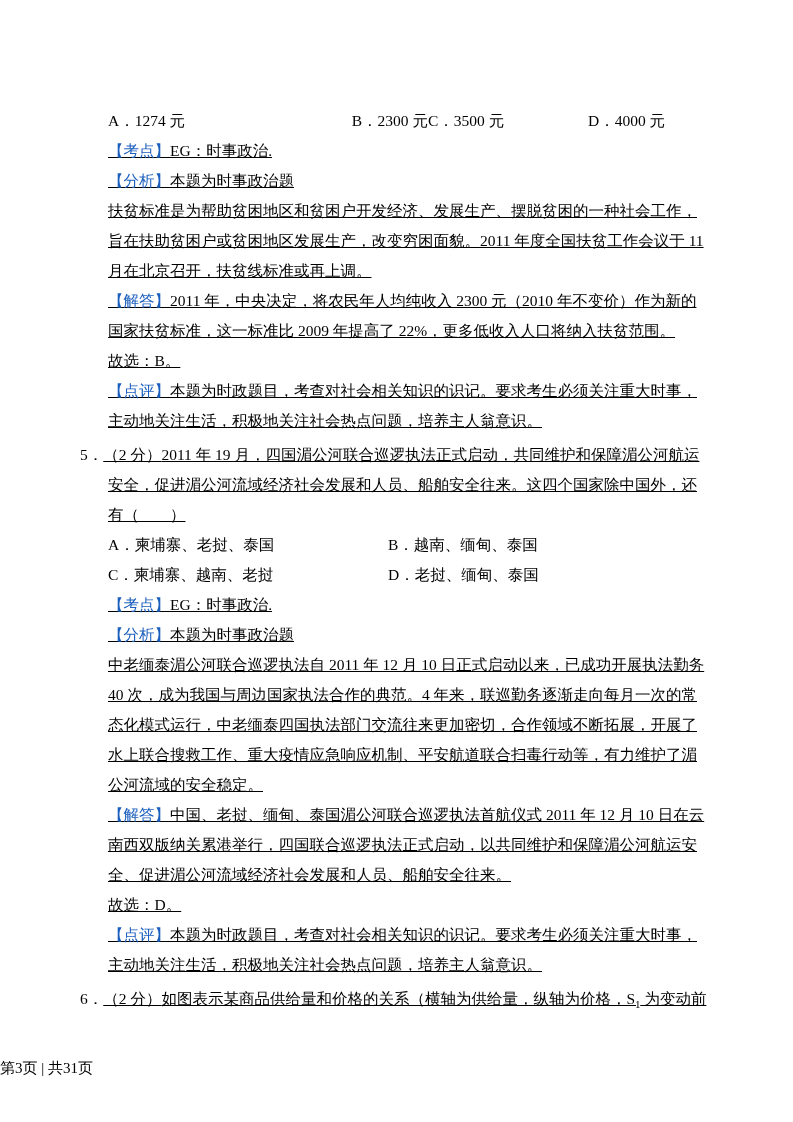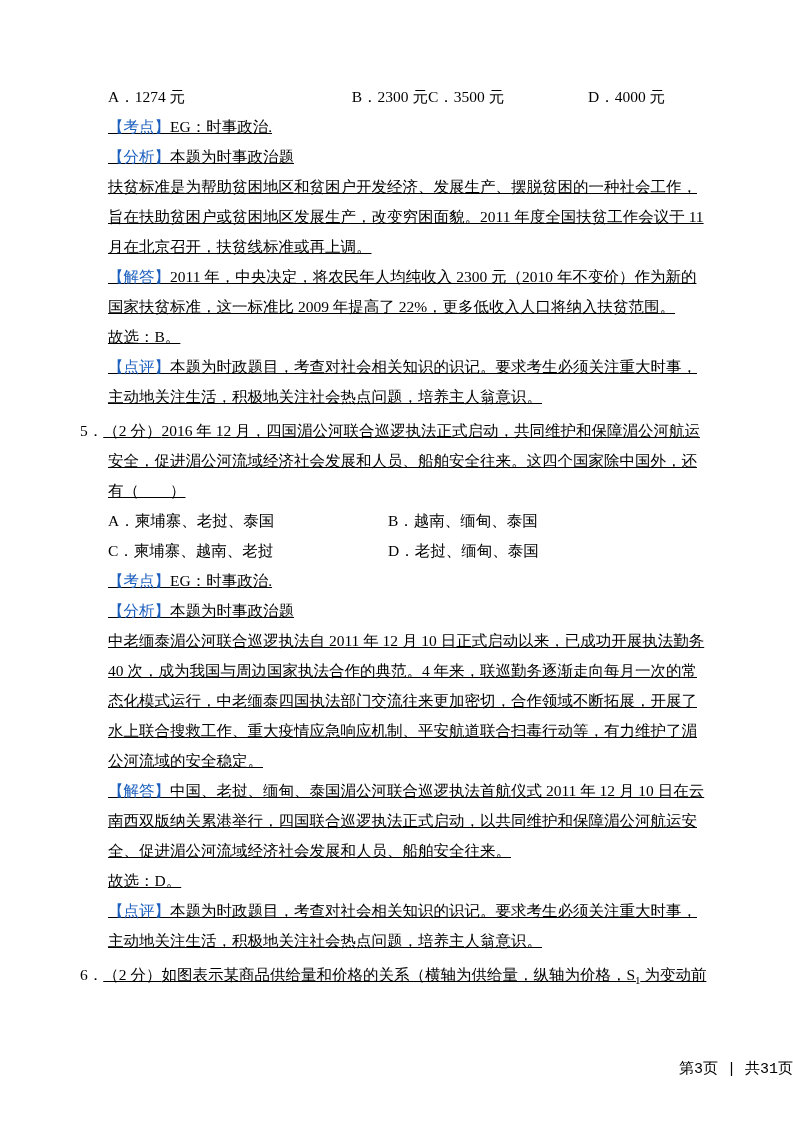--- a/index.html
+++ b/index.html
@@ -47,37 +47,37 @@
     text-align: justify;
   }
   .tag {
     color: #1b5fbe;
     white-space: nowrap;
   }
   .opts {
     display: flex;
     font-size: 15.5px;
     line-height: 30px;
+    margin-top: 24px;
   }
   .opt-a { flex: 0 0 160px; }
   .opt-b { flex: 0 0 160px; text-align: right; }
   .opt-c { flex: 0 0 160px; }
   .opt-d { flex: 0 0 auto; }
   .opts2 { display: flex; font-size: 15.5px; line-height: 30px; }
   .opts2 .o1 { flex: 0 0 280px; }
   .opts2 .o2 { flex: 0 0 auto; }
   .footer {
     position: absolute;
     left: 0;
     right: 0;
     bottom: 44px;
-    text-align: right;
+    text-align: left;
     font-size: 15px;
     color: #000;
-    font-family: Liberation Mono, monospace;
   }
   .sub {
     font-size: 11px;
     vertical-align: sub;
   }
   .spacer-sm { height: 4px; }
 </style>
 </head>
 <body>
 
@@ -112,21 +112,21 @@
     <span class="tag">【点评】</span><span>本题为时政题目，考查对社会相关知识的识记。要求考生必须关注重大时事，</span>
   </div>
   <div class="line indent-1">主动地关注生活，积极地关注社会热点问题，培养主人翁意识。</div>
 
   <div class="spacer-sm"></div>
 
   <div class="qnum-block">
     <span class="qnum">5．</span>
     <div class="qbody">
       <div class="line">
-        <span>（2 分）</span><span>2016 年 12 月，四国湄公河联合巡逻执法正式启动，共同维护和保障湄公河航运</span>
+        <span>（2 分）</span><span>2011 年 19 月，四国湄公河联合巡逻执法正式启动，共同维护和保障湄公河航运</span>
       </div>
     </div>
   </div>
   <div class="line indent-1">安全，促进湄公河流域经济社会发展和人员、船舶安全往来。这四个国家除中国外，还</div>
   <div class="line indent-1">有（　　）</div>
 
   <div class="opts2 indent-1">
     <span class="o1">A．柬埔寨、老挝、泰国</span>
     <span class="o2">B．越南、缅甸、泰国</span>
   </div>

